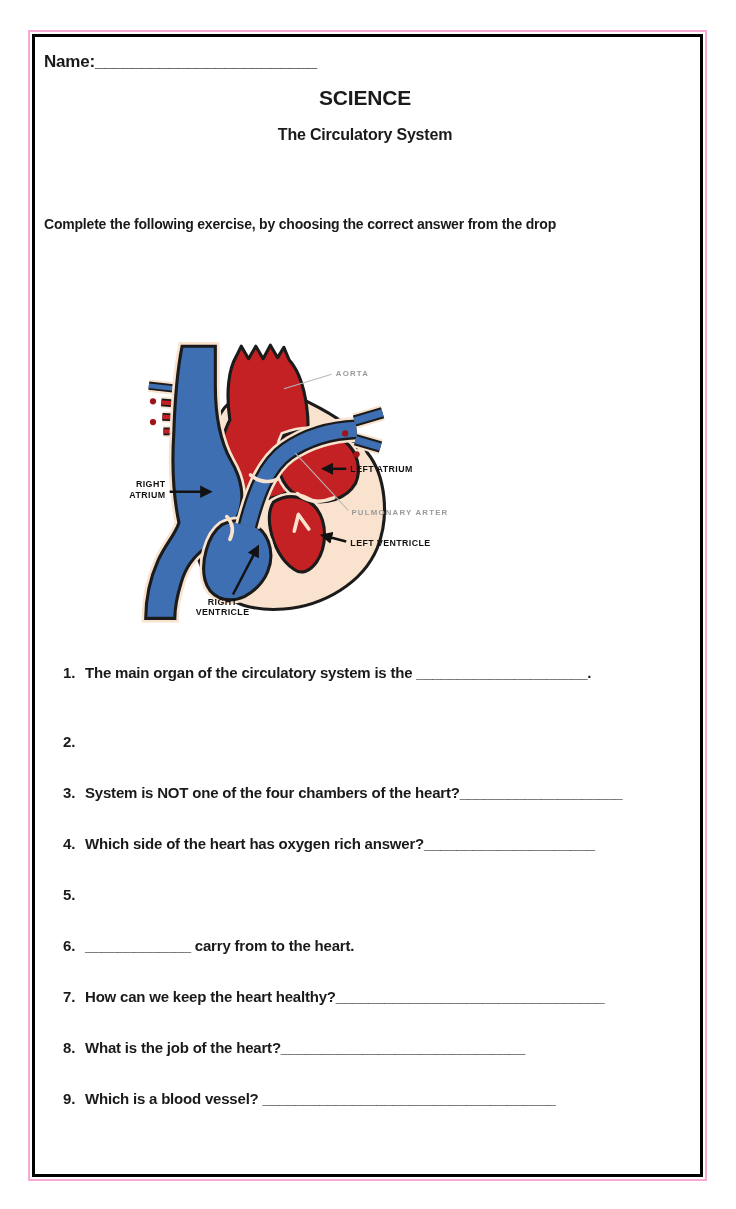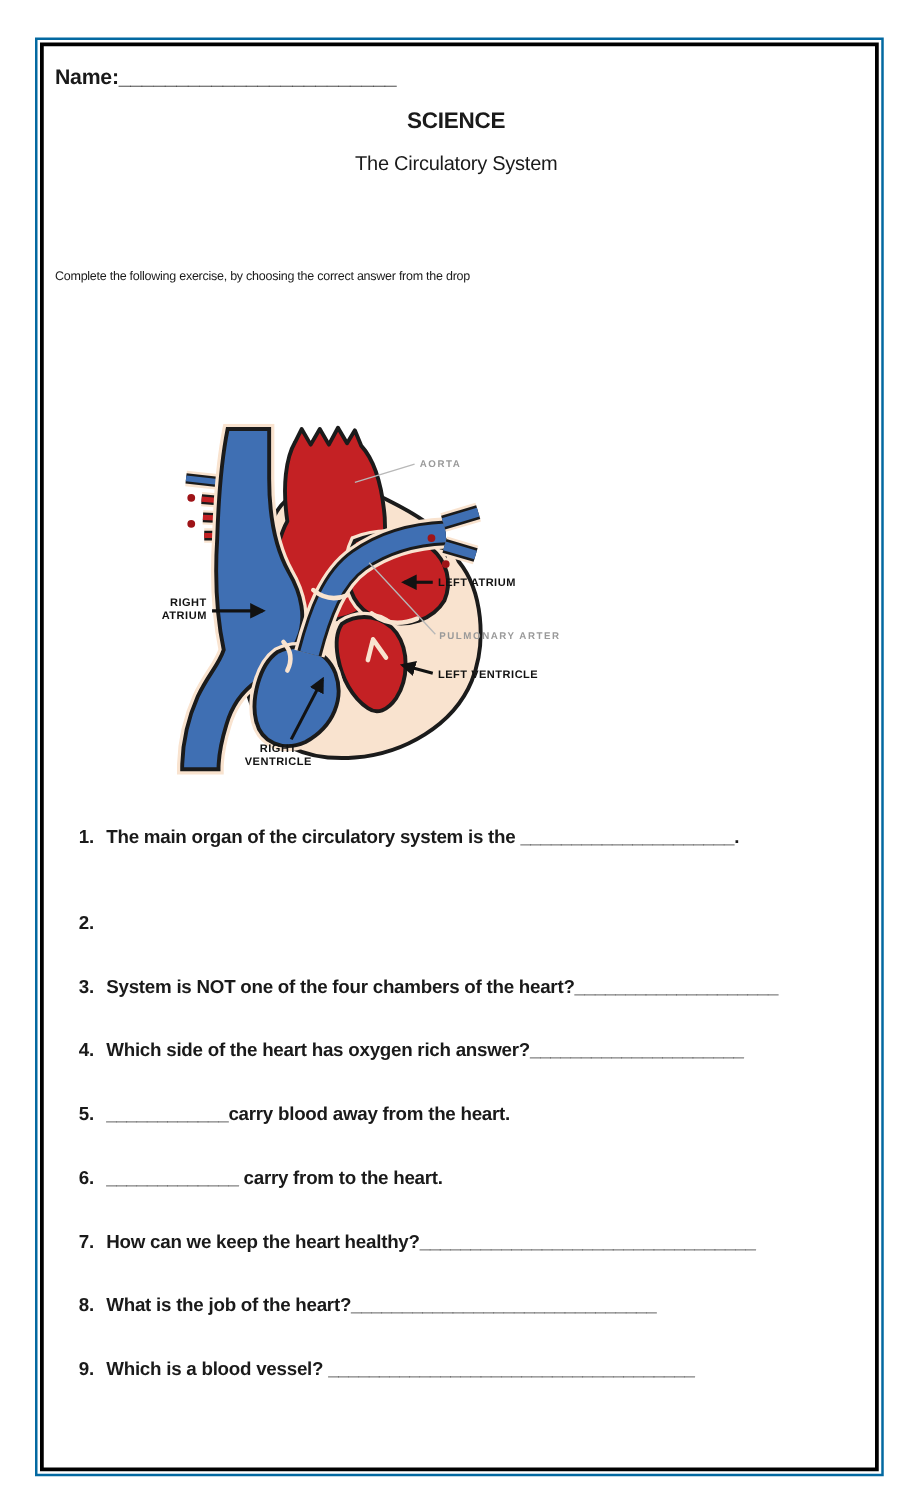--- a/index.html
+++ b/index.html
@@ -3,39 +3,39 @@
 <meta charset="utf-8">
 <style>
   html,body{margin:0;padding:0;}
   body{
     width:736px;height:1209px;background:#ffffff;position:relative;
     font-family:"Liberation Sans",sans-serif;color:#1a1a1a;
     -webkit-font-smoothing:antialiased;
   }
   .frame-outer{
     position:absolute;left:28px;top:30px;width:679px;height:1151px;
-    border:2px solid #0369a1;padding:2px;box-sizing:border-box;background:#fff;
+    border:2px solid #f9a8d4;padding:2px;box-sizing:border-box;background:#fff;
   }
   .frame-inner{
     width:100%;height:100%;border:3px solid #000;box-sizing:border-box;
     overflow:hidden;
   }
   .content{padding:8px 14px 0 9px;}
   .name-row{
     margin-top:7px;font-size:17px;font-weight:bold;letter-spacing:-0.2px;
     white-space:pre;
   }
   .doc-title{
-    margin-top:14px;text-align:center;font-size:18px;font-weight:bold;letter-spacing:-0.2px;
+    margin-top:14px;text-align:center;font-size:21px;font-weight:bold;letter-spacing:-0.2px;
   }
   .doc-subtitle{
-    margin-top:16px;text-align:center;font-size:16px;font-weight:normal;letter-spacing:-0.2px;
+    margin-top:16px;text-align:center;font-size:16px;font-weight:bold;letter-spacing:-0.2px;
   }
   .instructions{
-    margin-top:13px;font-size:10px;font-weight:normal;letter-spacing:-0.2px;
+    margin-top:13px;font-size:14px;font-weight:bold;letter-spacing:-0.2px;
     line-height:27px;white-space:pre;
   }
   .diagram-wrap{margin-top:50px;margin-left:82px;width:322px;height:291px;}
   .questions{margin-top:30px;padding-left:19px;font-size:15px;font-weight:bold;letter-spacing:-0.2px;}
   .question{display:flex;line-height:20px;margin-bottom:31px;}
   .question:first-child{margin-bottom:49px;}
   .q-num{min-width:22px;flex:none;}
   .q-text{white-space:pre;}
   
   .f-cream{fill:var(--cream);}
@@ -176,21 +176,20 @@
           <div class="question">
             <span class="q-num">3.</span>
             <span class="q-text">System is NOT one of the four chambers of the heart?____________________</span>
           </div>
           <div class="question">
             <span class="q-num">4.</span>
             <span class="q-text">Which side of the heart has oxygen rich answer?_____________________</span>
           </div>
           <div class="question">
             <span class="q-num">5.</span>
-            <span class="q-text">____________carry blood away from the heart.</span>
           </div>
           <div class="question">
             <span class="q-num">6.</span>
             <span class="q-text">_____________ carry from to the heart.</span>
           </div>
           <div class="question">
             <span class="q-num">7.</span>
             <span class="q-text">How can we keep the heart healthy?_________________________________</span>
           </div>
           <div class="question">

